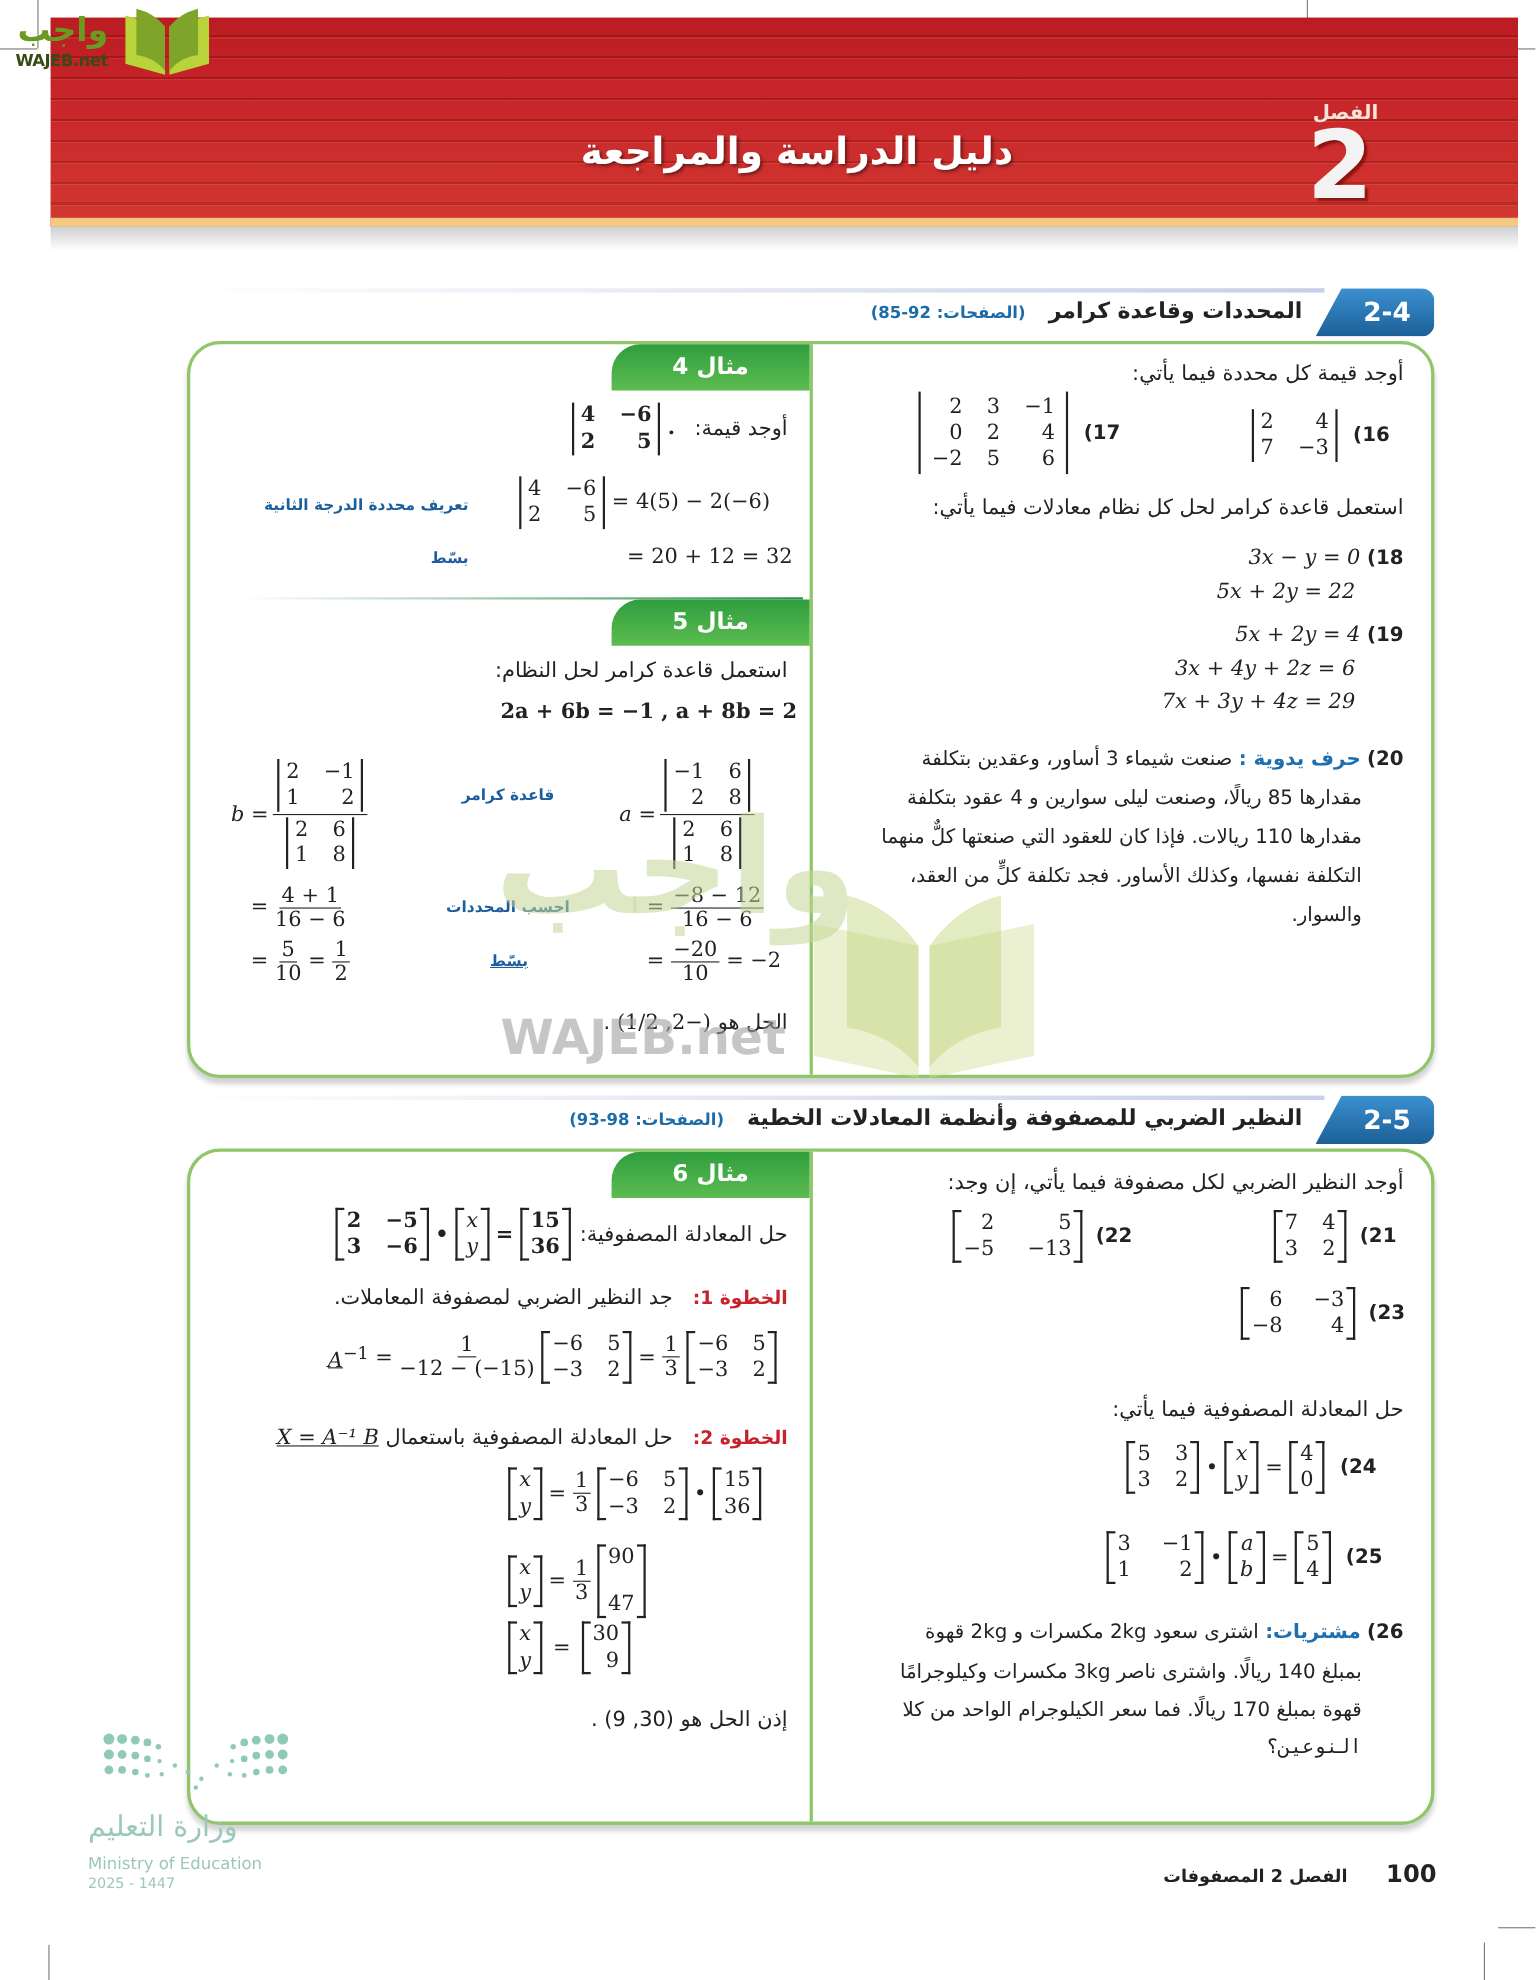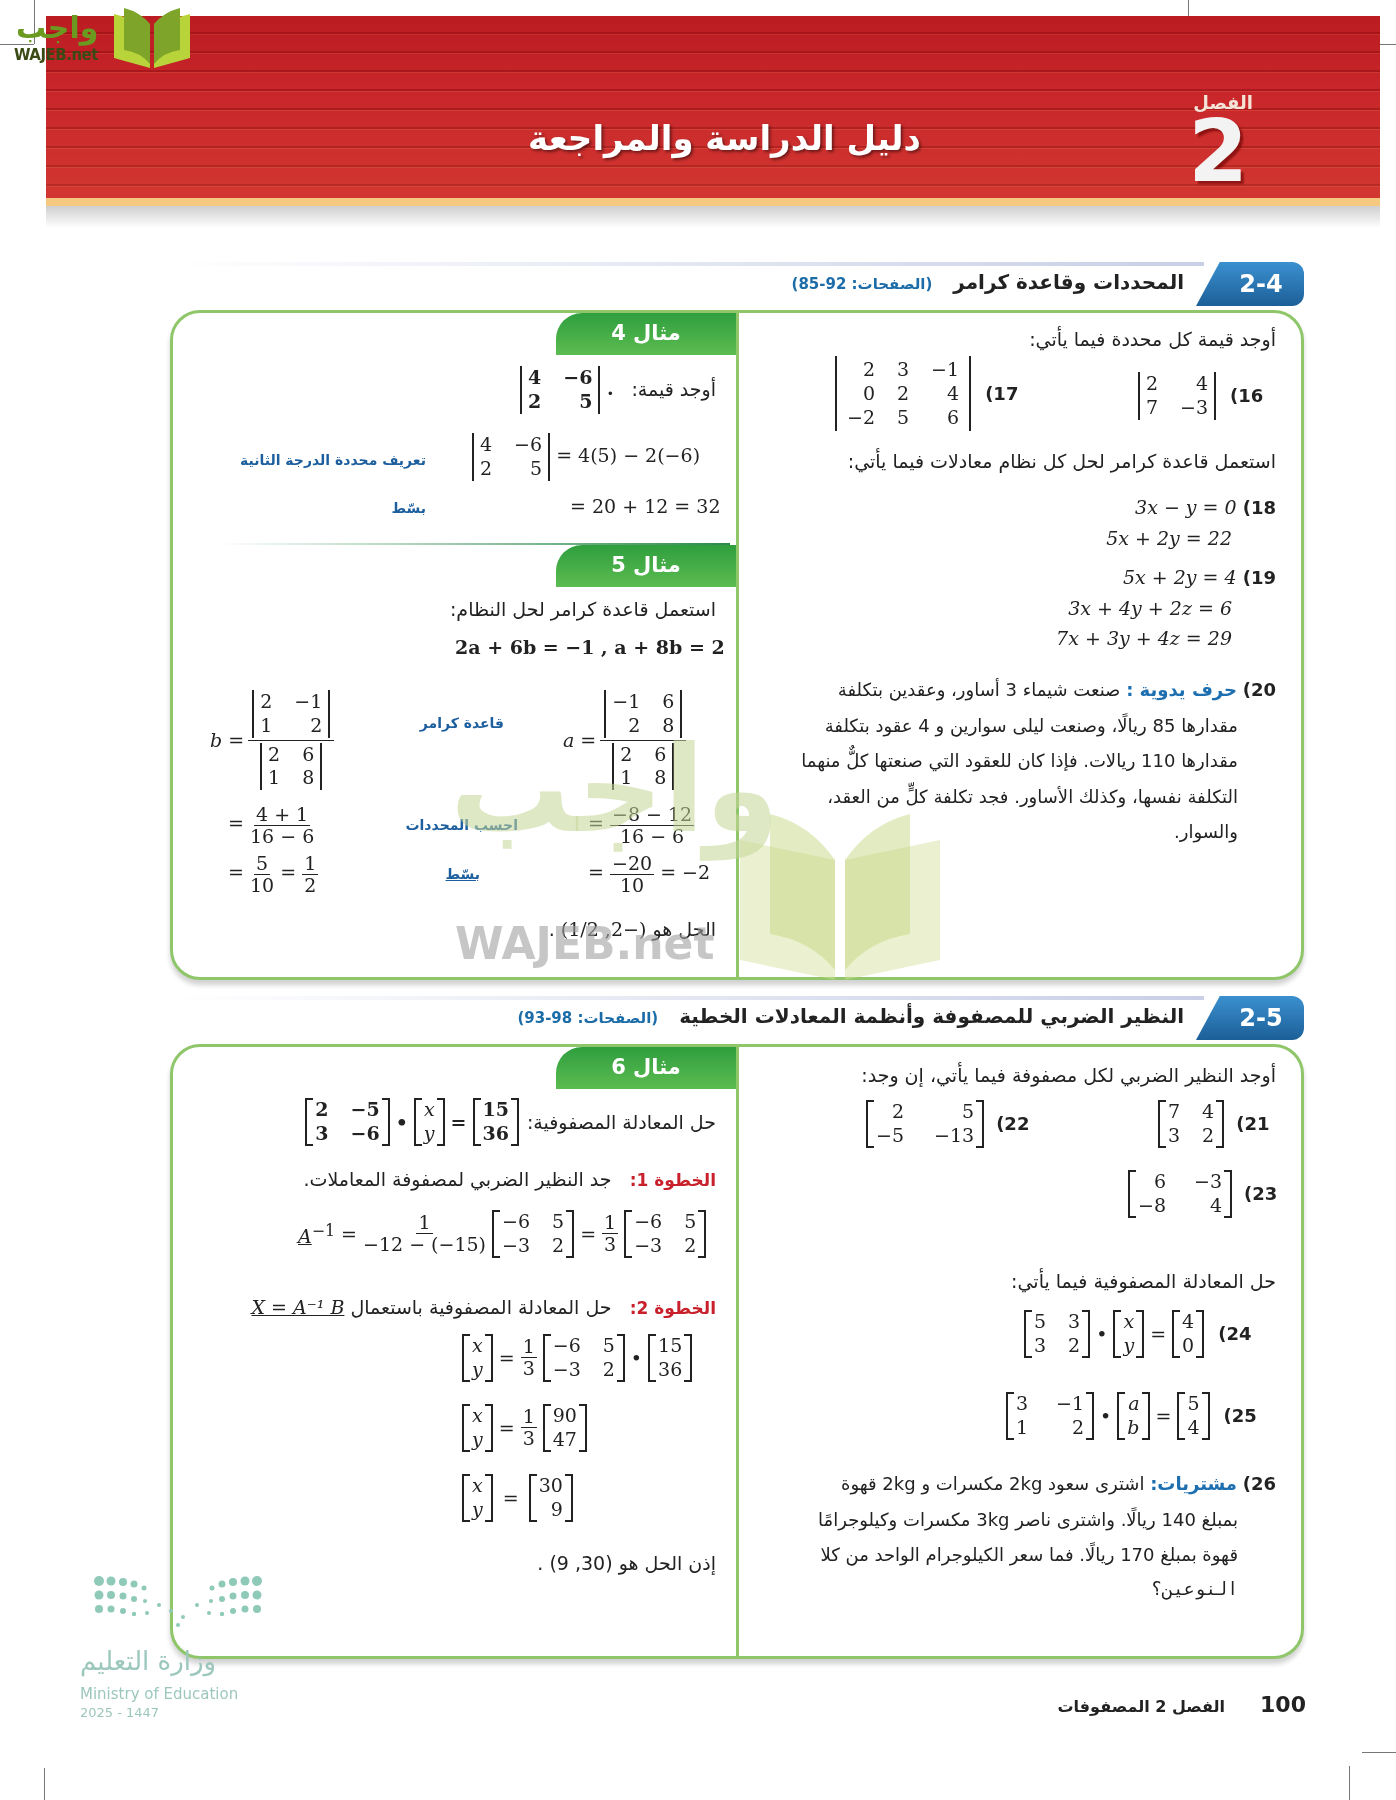--- a/index.html
+++ b/index.html
@@ -400,21 +400,21 @@
 
 <div class="math" style="left:462px;top:1404px;display:flex;align-items:center;gap:6px;">
   <span class="mat brk" style="grid-template-columns:auto;font-style:italic;">
     <span>x</span>
     <span>y</span>
   </span> =
   <span class="frac">
     <span>1</span>
     <span>3</span>
   </span>
-  <span class="mat brk" style="grid-template-columns:auto;">
+  <span class="mat brk" style="grid-template-columns:auto;gap:19px;">
     <span>90</span>
     <span>47</span>
   </span>
 </div>
 
 <div class="math" style="left:462px;top:1474px;display:flex;align-items:center;gap:10px;">
   <span class="mat brk" style="grid-template-columns:auto;font-style:italic;">
     <span>x</span>
     <span>y</span>
   </span> =

